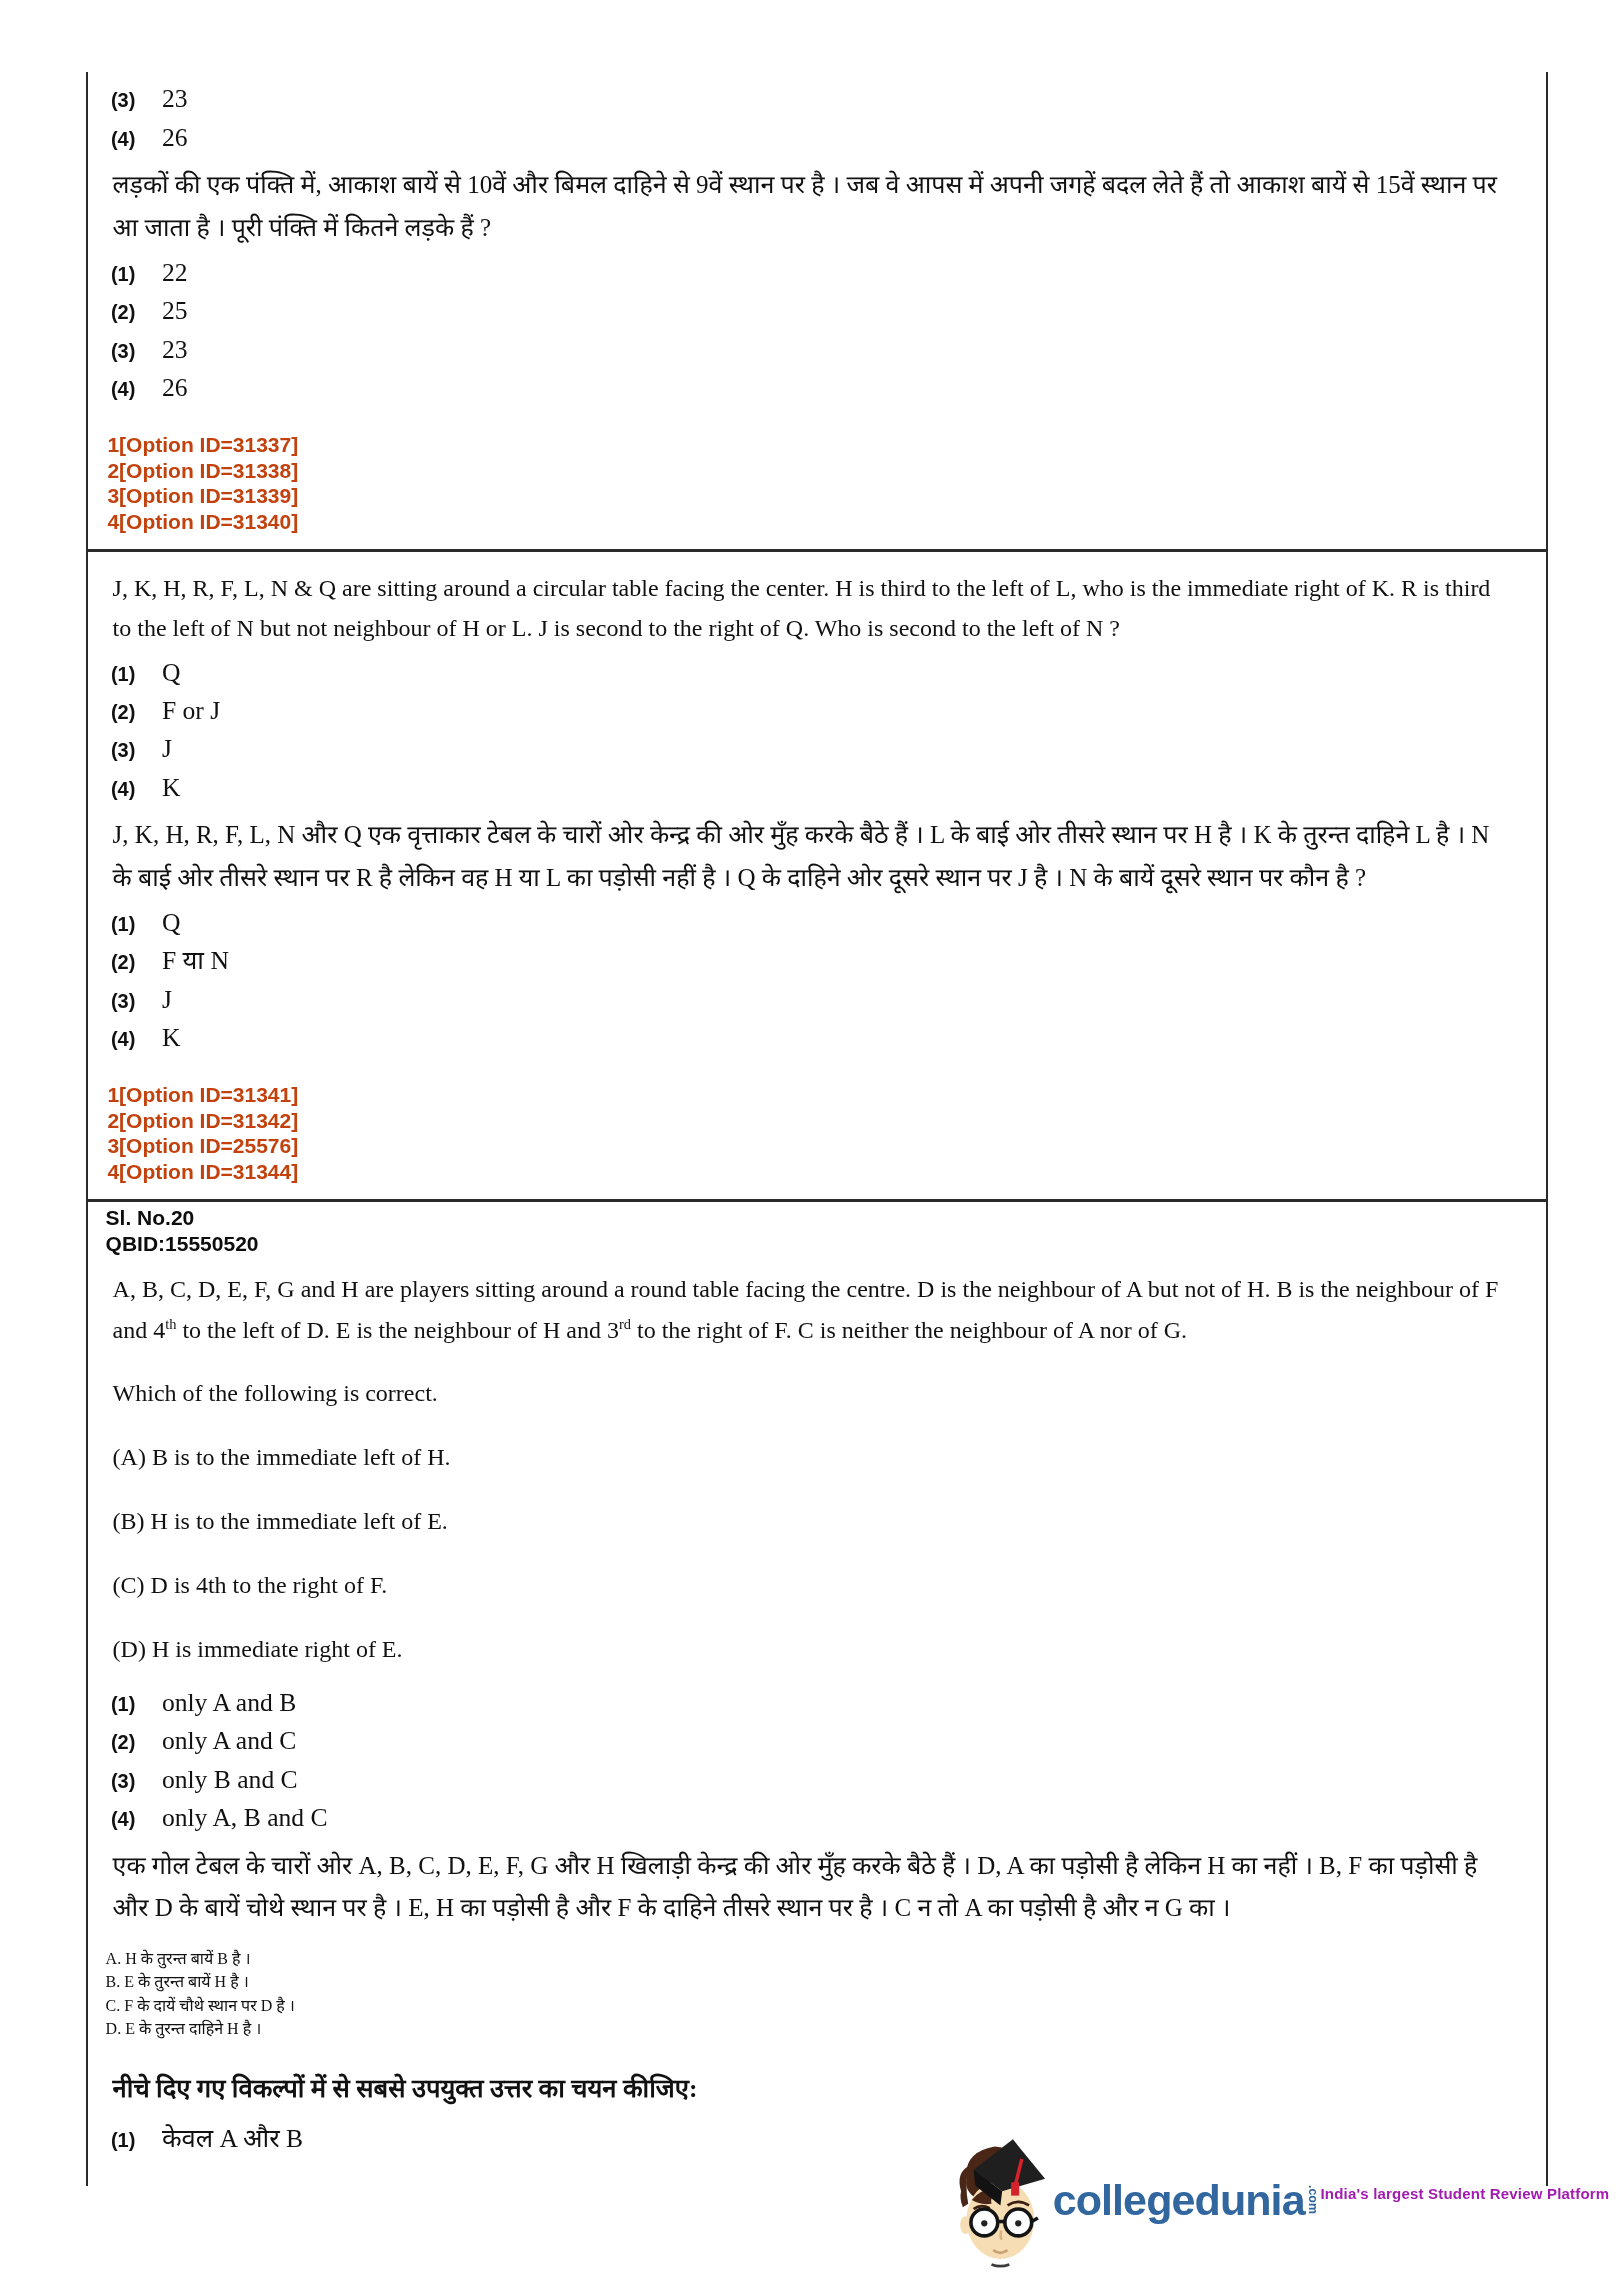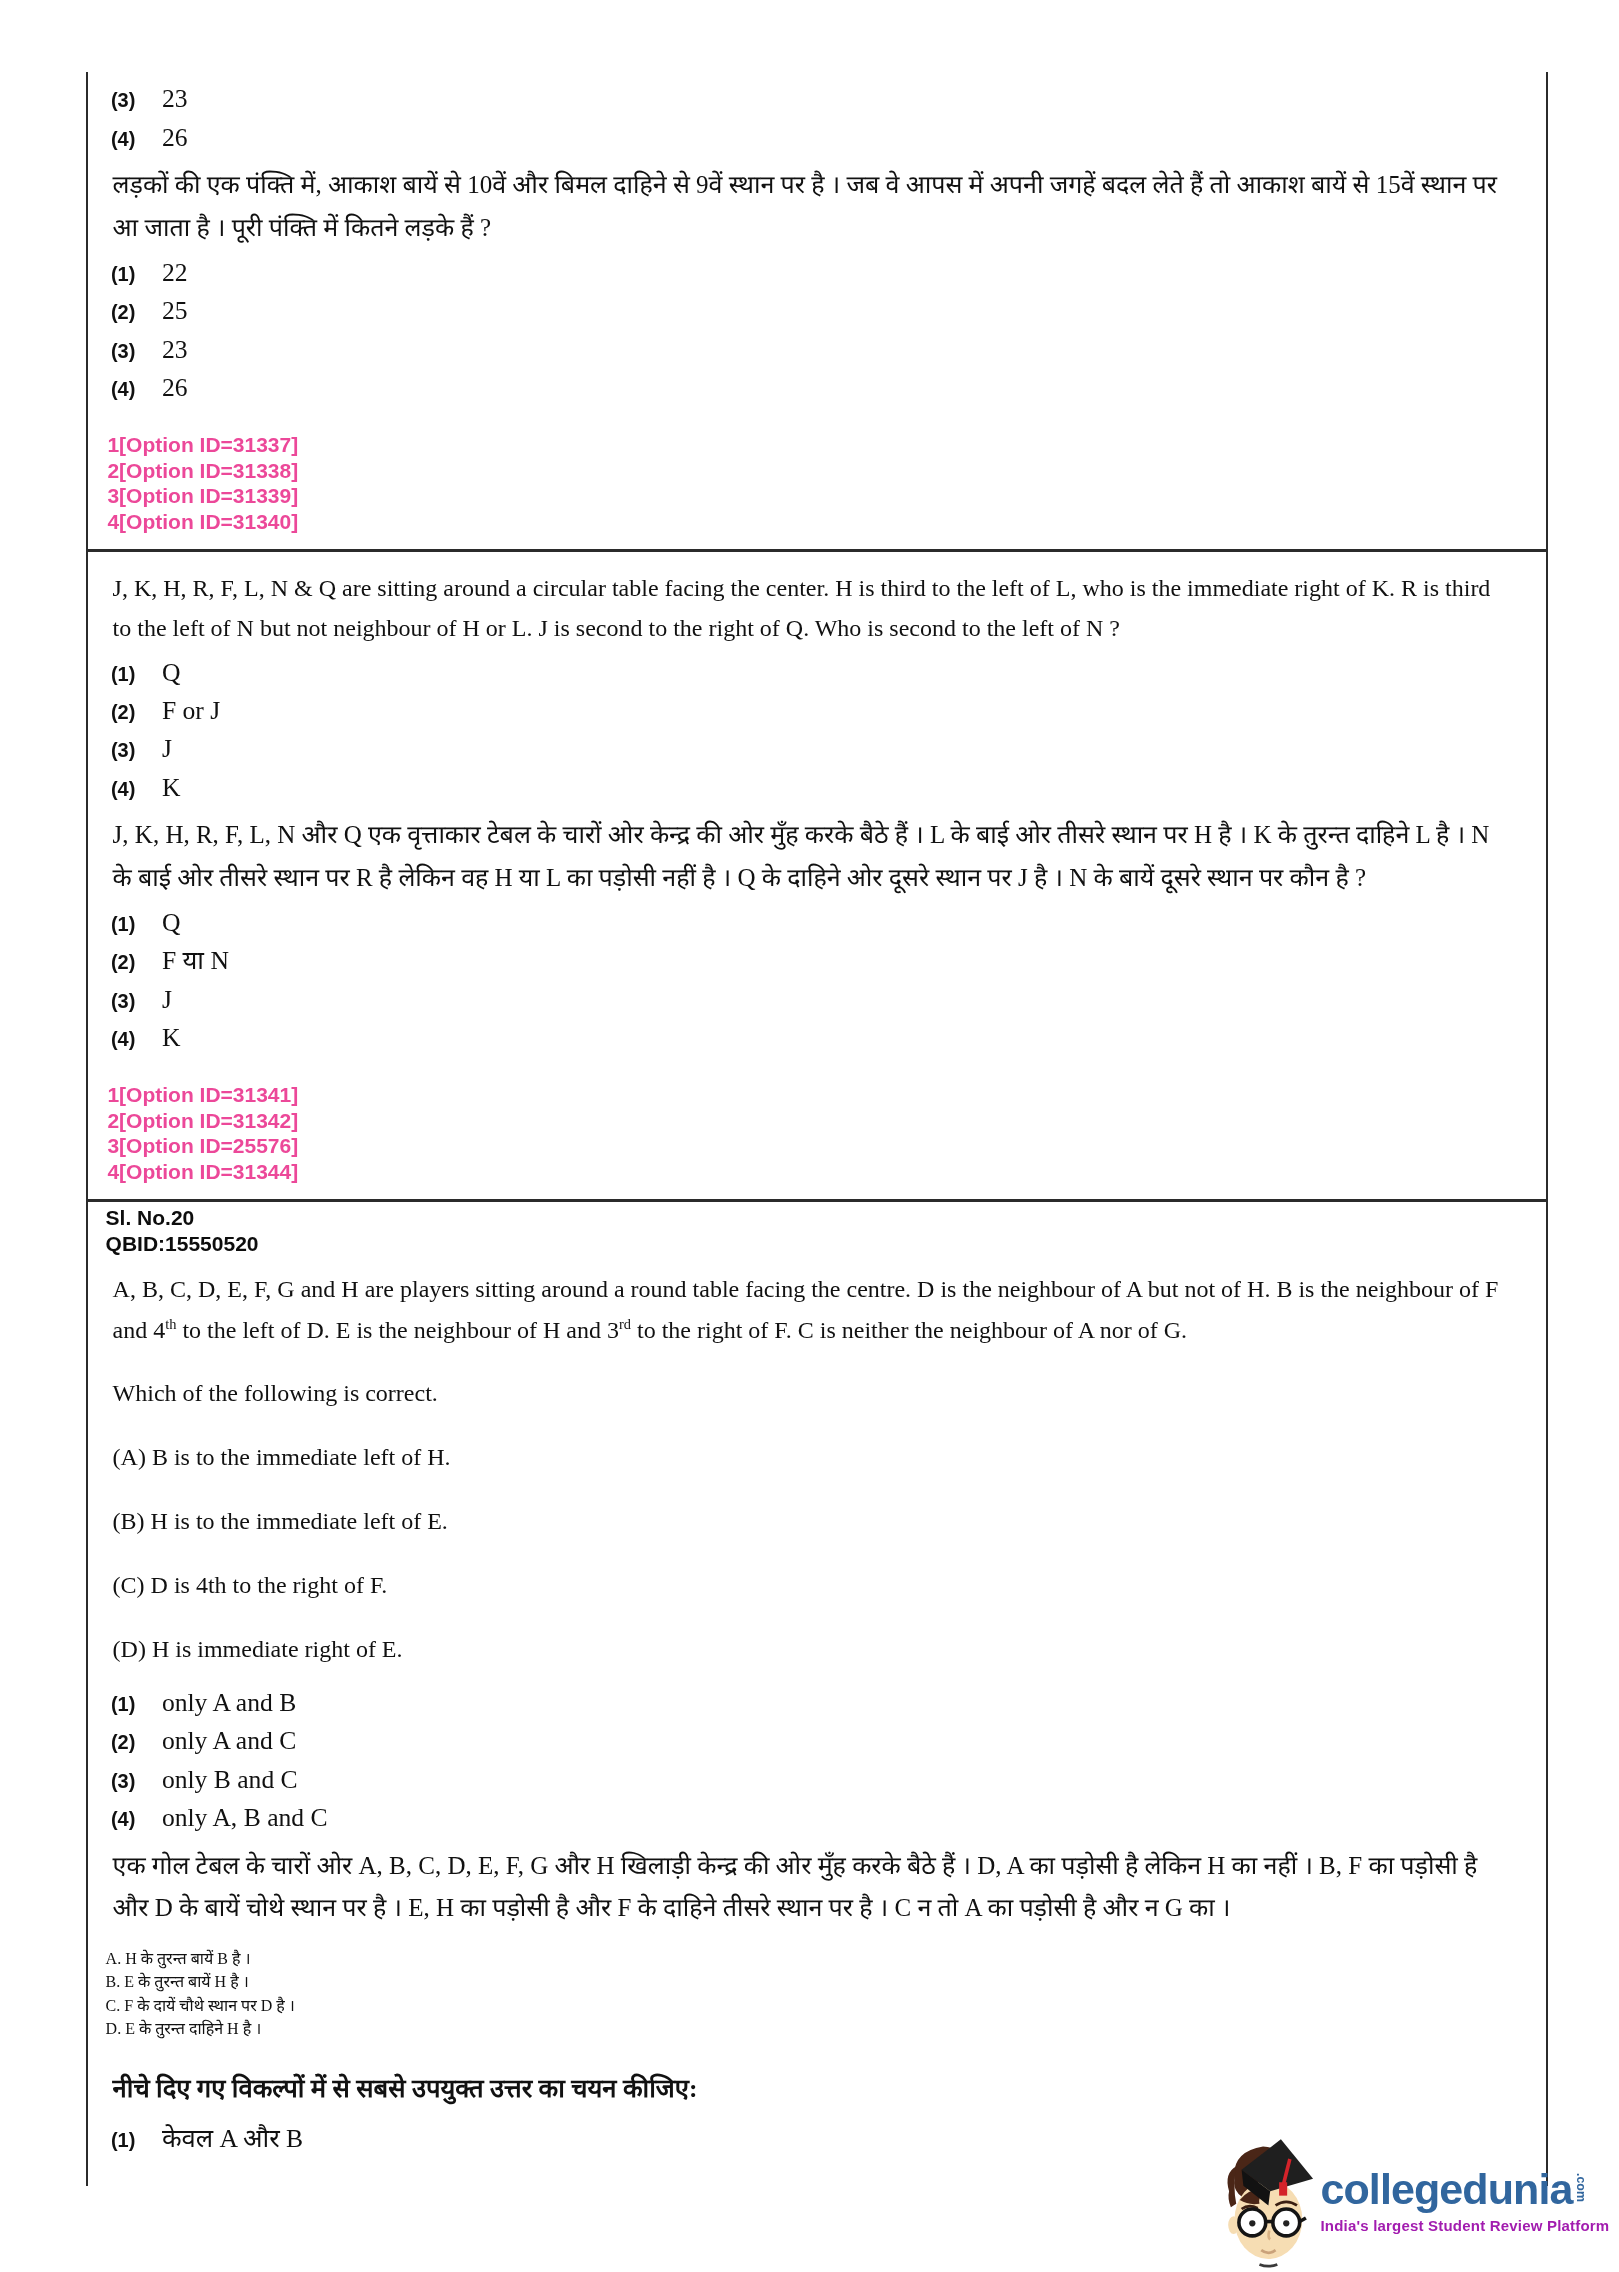--- a/index.html
+++ b/index.html
@@ -20,36 +20,36 @@
   .qpara{font-size:25px;line-height:1.7;margin:12.4px 0 7px 7px;}
   .qpara.eng{font-size:24px;}
   .opt{display:flex;align-items:baseline;margin:8.8px 0 8.8px 5.3px;}
   .onum{
     font-family:"Liberation Sans", sans-serif;font-weight:bold;
     font-size:20px;width:51px;flex:none;
   }
   .oval{font-size:25.6px;line-height:1.15;}
   .optids{
     margin:30px 0 0 1.8px;font-family:"Liberation Sans", sans-serif;
-    font-weight:bold;font-size:21px;line-height:1.22;color:#ec4899;
+    font-weight:bold;font-size:21px;line-height:1.22;color:#c2410c;
   }
   .stmt{font-size:24px;margin:37px 0 0 7px;}
   .stmt.first{margin-top:30px;}
   .stmt-hi{font-size:16px;line-height:1.45;}
   .stmt-hi-wrap{margin:17.6px 0 8.8px 0;}
   .instr{font-size:25.6px;margin:30px 0 19.4px 7px;font-weight:bold;}
   sup{font-size:0.60em;line-height:0;}
   .gap-sm{height:5.3px;}
 
   
   .logo{
     position:absolute;right:10.6px;bottom:5.3px;
     display:flex;align-items:center;
   }
-  .logo-text{display:flex;flex-direction:column;margin-left:3.5px;}
+  .logo-text{display:flex;margin-left:3.5px;}
   .brand-row{display:flex;align-items:flex-start;}
   .brand{
     font-family:"Liberation Sans", sans-serif;font-weight:bold;
     font-size:43px;letter-spacing:-0.9px;line-height:1.0;
   }
   .tld{
     font-family:"Liberation Sans", sans-serif;font-weight:bold;
     font-size:12.4px;writing-mode:vertical-rl;margin-left:1.8px;margin-top:5.3px;
   }
   .tagline{

